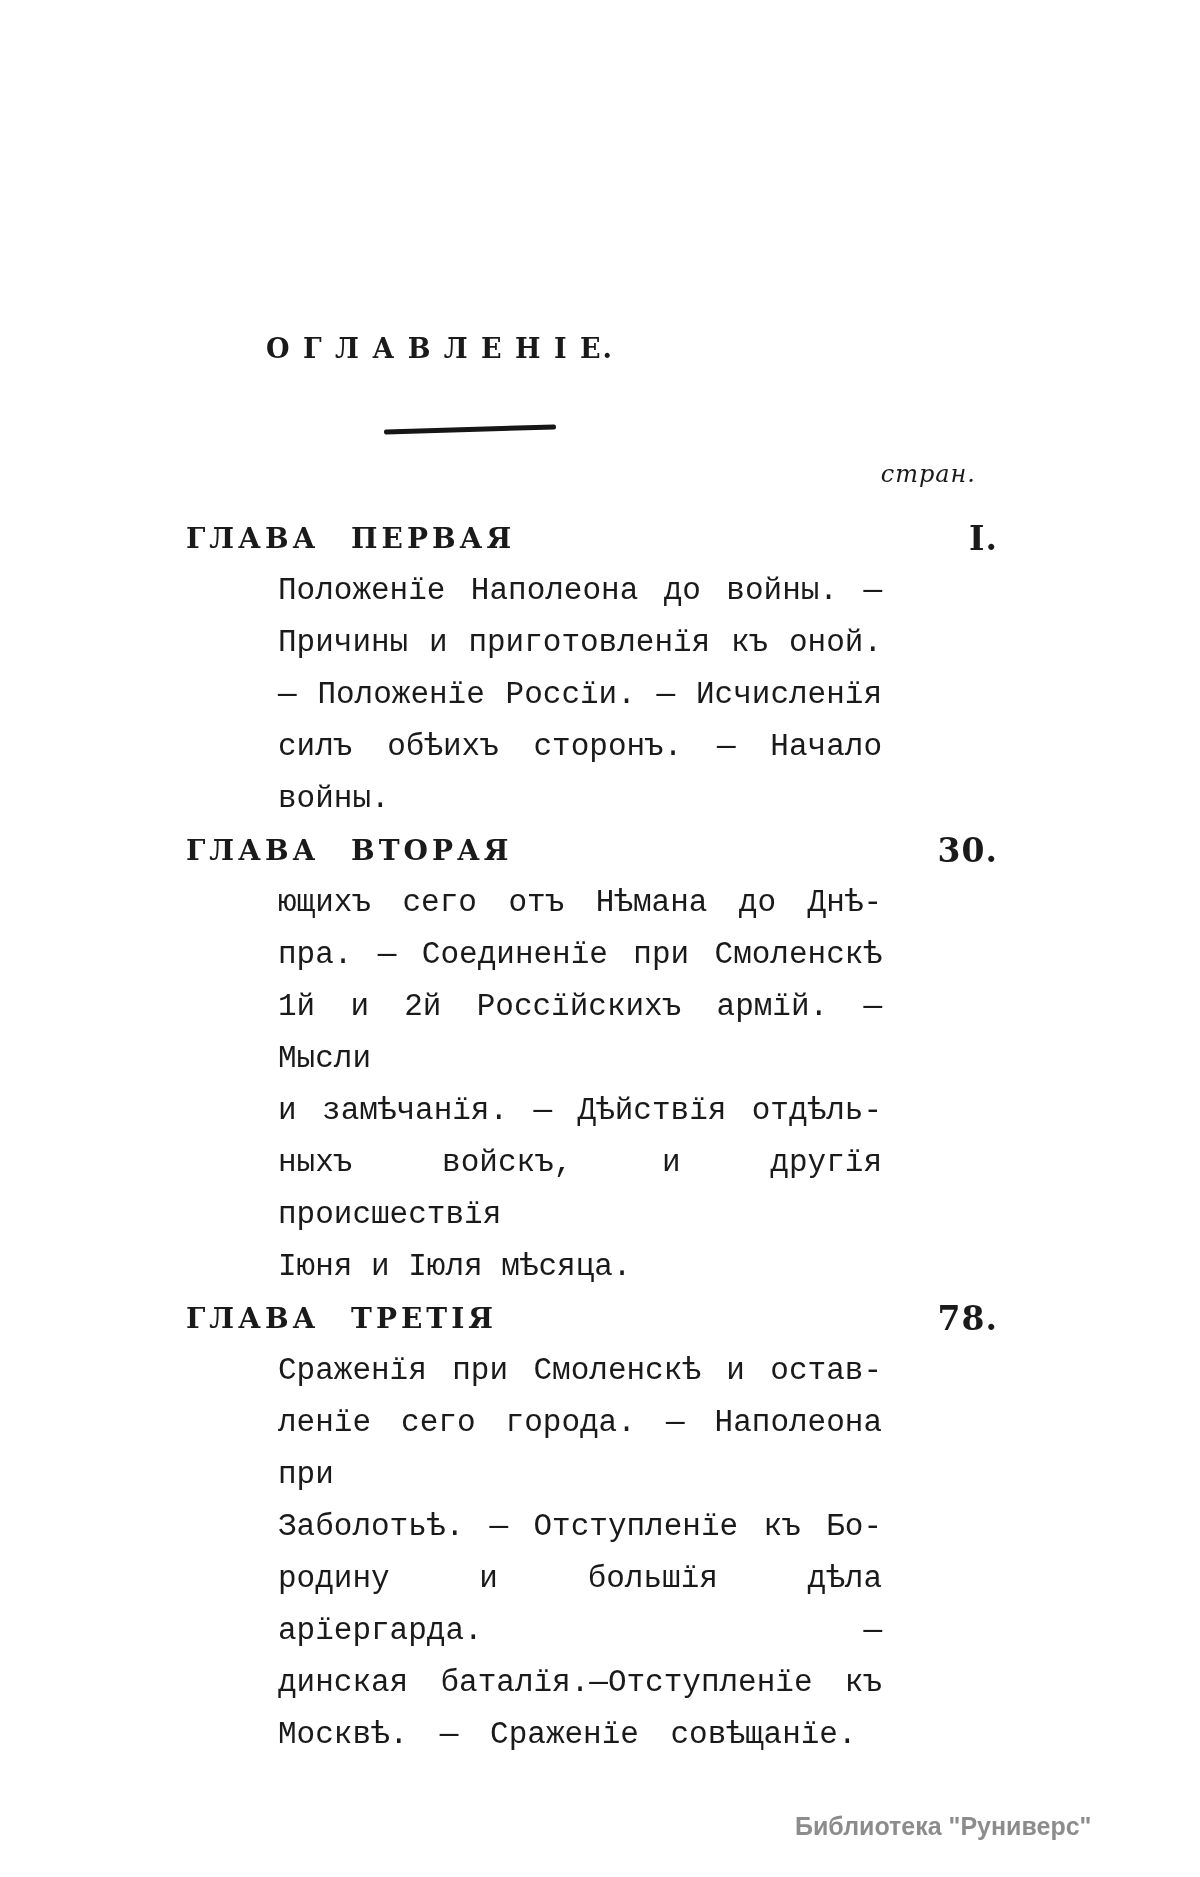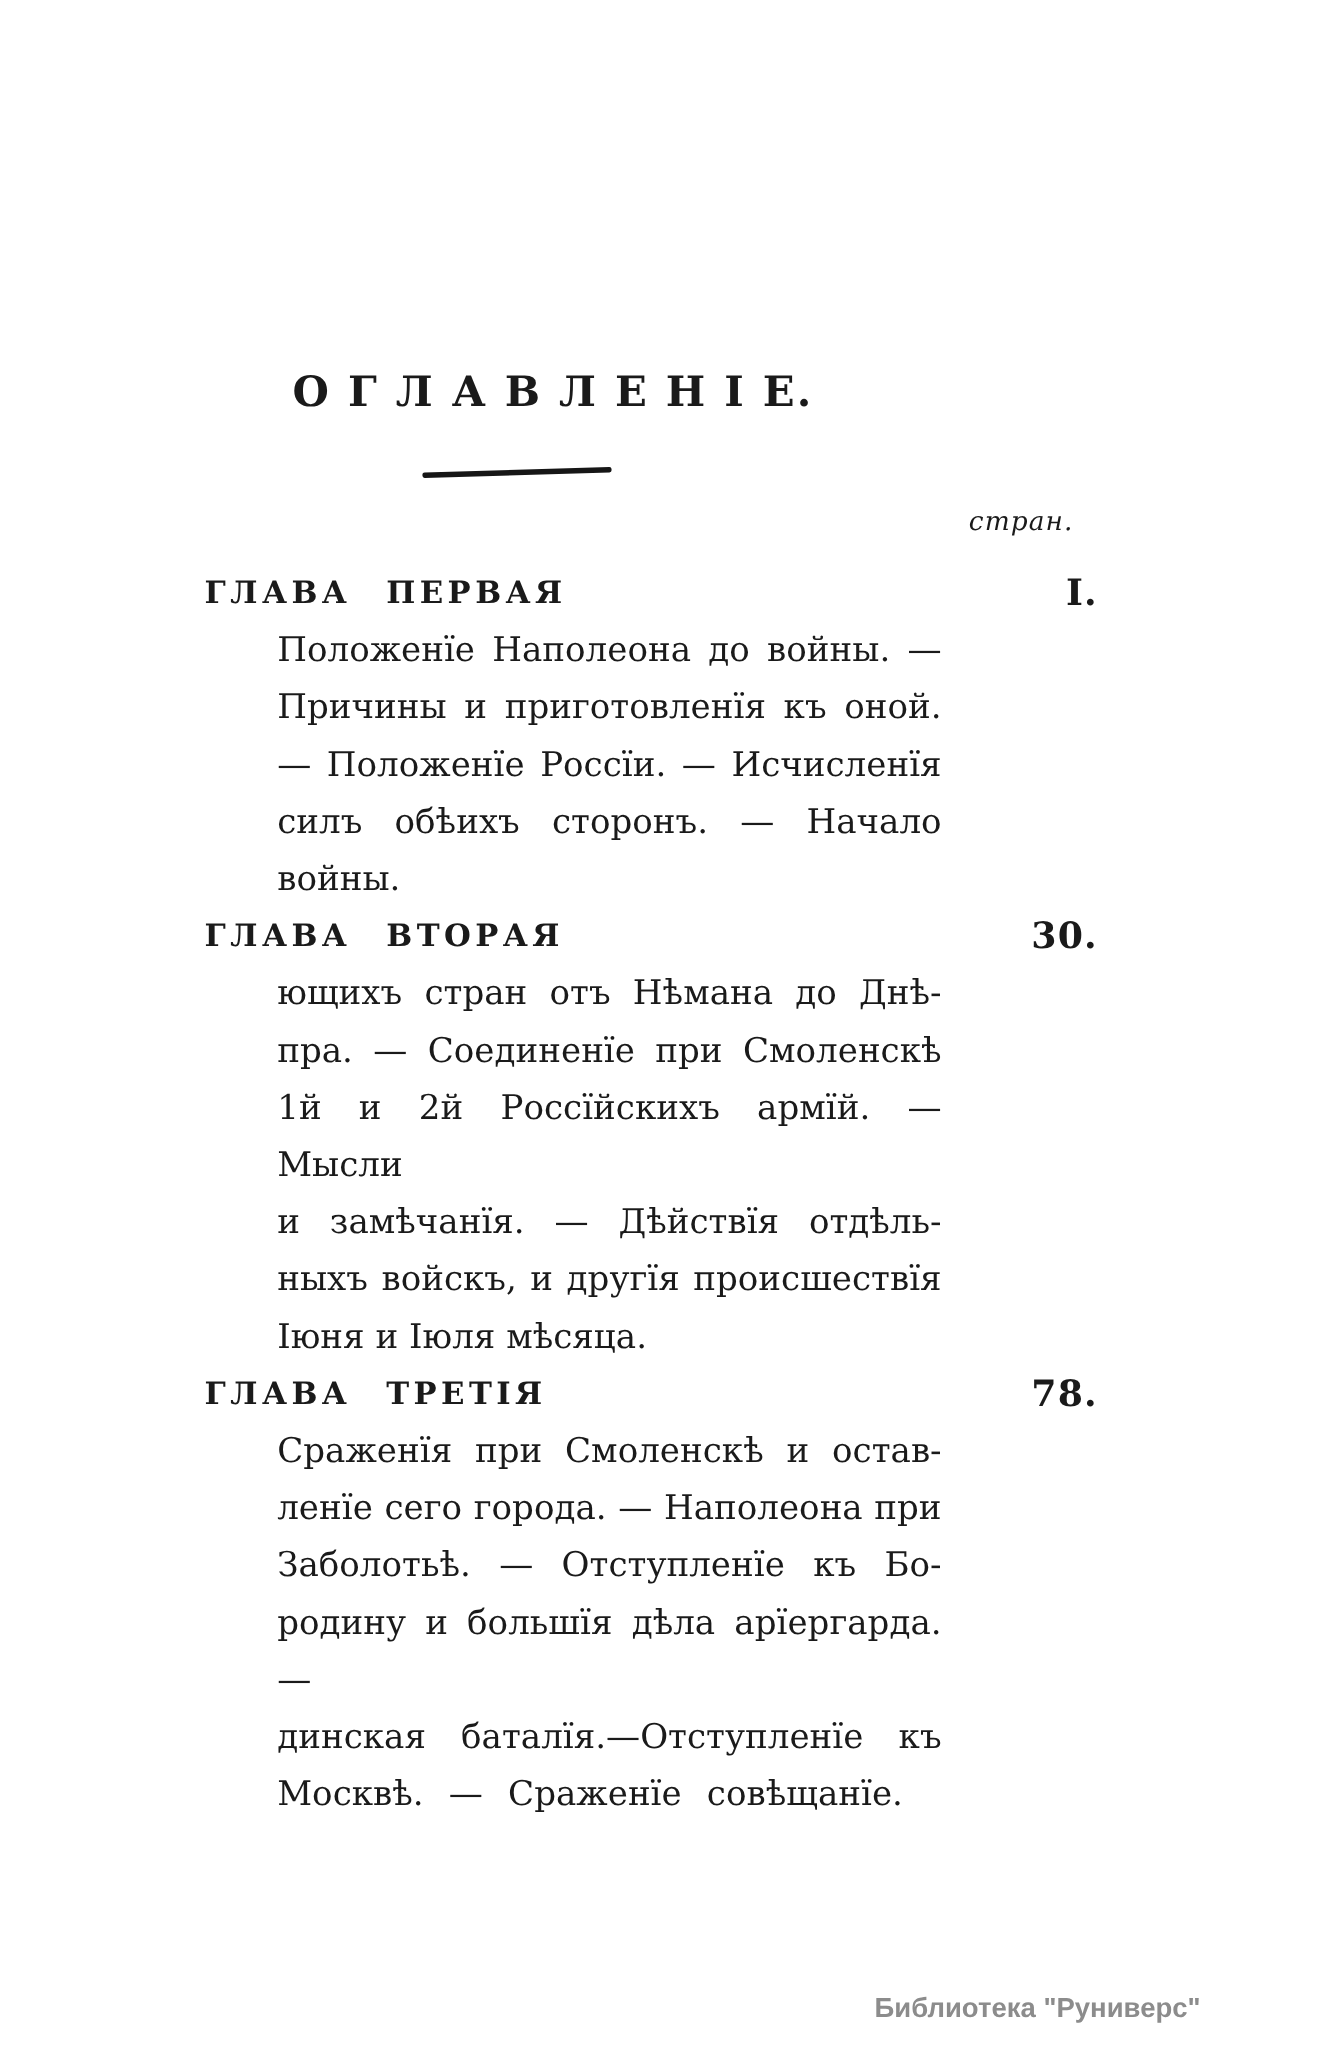--- a/index.html
+++ b/index.html
@@ -9,21 +9,21 @@
     height: 1877px;
     background: #ffffff;
     font-family: "DejaVu Serif", serif;
     color: #1a1a1a;
     overflow: hidden;
   }
   .title {
     position: absolute;
     top: 333px;
     left: 266px;
-    font-size: 38px;
+    font-size: 27px;
     font-weight: bold;
     letter-spacing: 2px;
     white-space: nowrap;
   }
   .rule {
     position: absolute;
     top: 427px;
     left: 384px;
     width: 172px;
     height: 5px;
@@ -57,22 +57,23 @@
     letter-spacing: 4px;
     word-spacing: 18px;
     white-space: nowrap;
   }
   .chapter-page-number {
     font-size: 33px;
     font-weight: bold;
     letter-spacing: 1px;
   }
   .chapter-lines {
-    margin-left: 66px;
+    margin-left: 92px;
     width: 604px;
+    font-family: Liberation Mono, monospace;
   }
   .line {
     font-size: 31px;
     line-height: 52px;
   }
   .line.fill {
     text-align: justify;
     text-align-last: justify;
     text-justify: inter-word;
   }
@@ -115,21 +116,21 @@
           <div class="line">войны.</div>
         </div>
   </div>
 
   <div class="chapter">
     <div class="chapter-heading-row">
       <span class="chapter-heading">ГЛАВА ВТОРАЯ</span>
       <span class="chapter-page-number">30.</span>
     </div>
     <div class="chapter-lines">
-          <div class="line fill">ющихъ стран отъ Нѣмана до Днѣ-</div>
+          <div class="line fill">ющихъ сего отъ Нѣмана до Днѣ-</div>
           <div class="line fill">пра. — Соединенїе при Смоленскѣ</div>
           <div class="line fill">1й и 2й Россїйскихъ армїй. — Мысли</div>
           <div class="line fill">и замѣчанїя. — Дѣйствїя отдѣль-</div>
           <div class="line fill">ныхъ войскъ, и другїя происшествїя</div>
           <div class="line">Іюня и Іюля мѣсяца.</div>
         </div>
   </div>
 
   <div class="chapter">
     <div class="chapter-heading-row">

